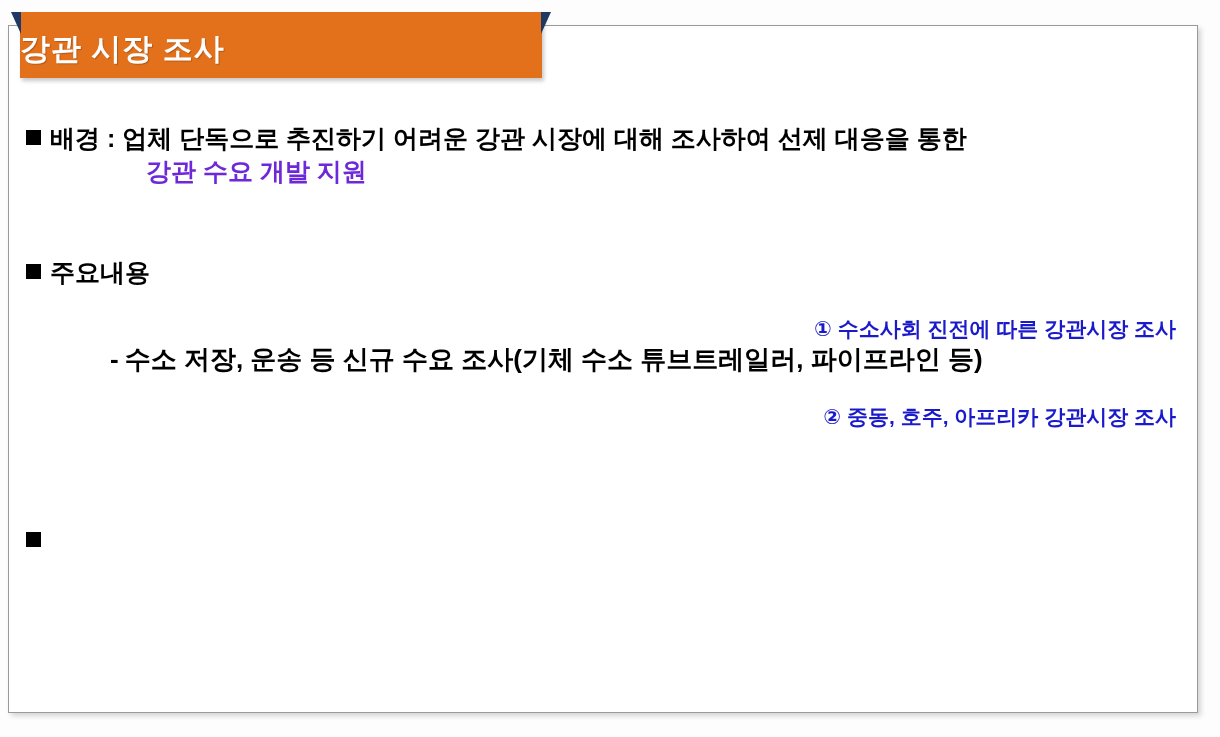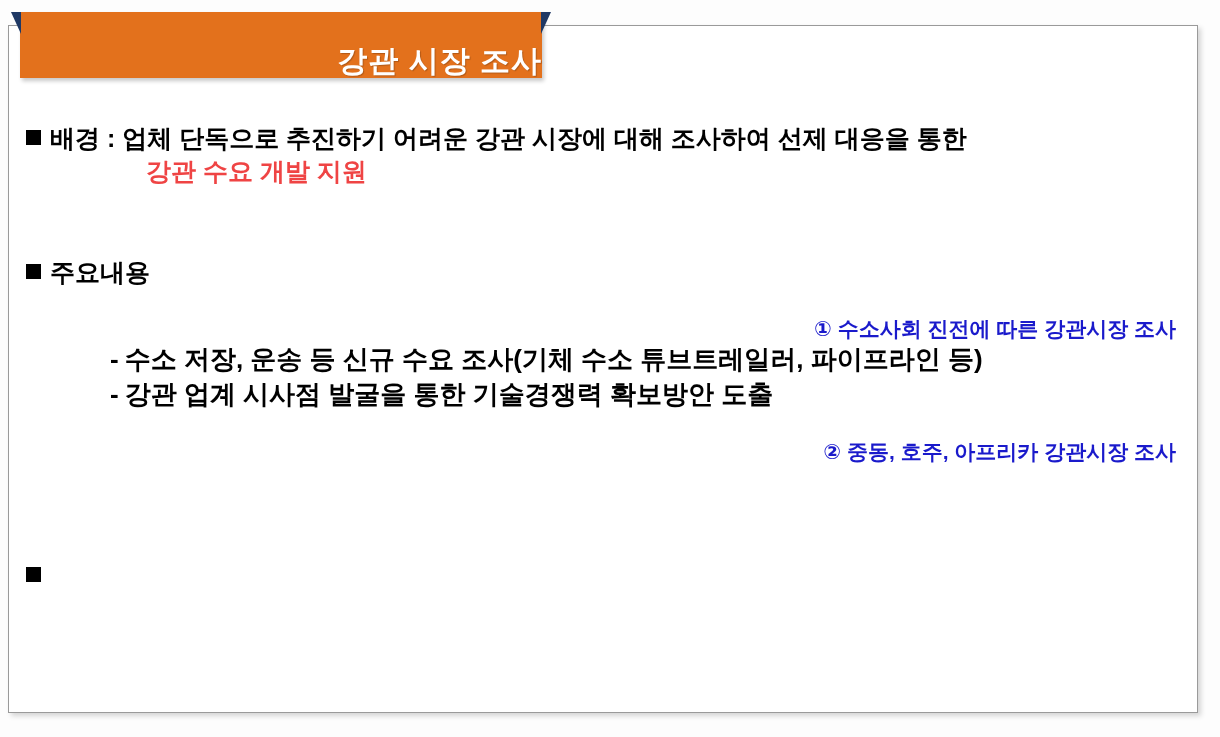--- a/index.html
+++ b/index.html
@@ -42,24 +42,24 @@
     width: 522px;
     height: 66px;
     background: #E3711C;
     box-shadow: 2px 3px 4px rgba(0,0,0,0.22);
     z-index: 5;
   }
   .title-ribbon .ribbon-text {
     position: absolute;
     left: 0;
     right: 0;
-    top: 16px;
+    top: 4px;
     height: 64px;
     line-height: 66px;
-    text-align: right;
+    text-align: left;
     color: #ffffff;
     font-size: 30px;
     font-weight: bold;
     letter-spacing: 1px;
     text-shadow: 1px 1px 1px rgba(0,0,0,0.22);
     white-space: nowrap;
   }
   
   .ribbon-tail {
     position: absolute;
@@ -105,21 +105,21 @@
   .sq-marker {
     display: inline-block;
     width: 15px;
     height: 15px;
     background: #000000;
     margin-right: 9px;
     vertical-align: 2px;
   }
   .cont-line {
     display: block;
-    color: #ef4444;
+    color: #6d28d9;
     font-size: 25px;
     font-weight: bold;
     line-height: 1.32;
     padding-left: 120px;
     white-space: nowrap;
   }
 
   
   .num-head {
     display: block;
@@ -178,23 +178,20 @@
 
       <div class="gap-md"></div>
 
       <div class="block">
         <div class="num-head">
           <span class="circled">①</span><span>수소사회 진전에 따른 강관시장 조사</span>
         </div>
         <div class="sub-line">
           <span class="dash">-</span><span>수소 저장, 운송 등 신규 수요 조사(기체 수소 튜브트레일러, 파이프라인 등)</span>
         </div>
-        <div class="sub-line">
-          <span class="dash">-</span><span>강관 업계 시사점 발굴을 통한 기술경쟁력 확보방안 도출</span>
-        </div>
       </div>
 
       <div class="gap-md"></div>
 
       <div class="block">
         <div class="num-head">
           <span class="circled">②</span><span>중동, 호주, 아프리카 강관시장 조사</span>
         </div>
       </div>
 

